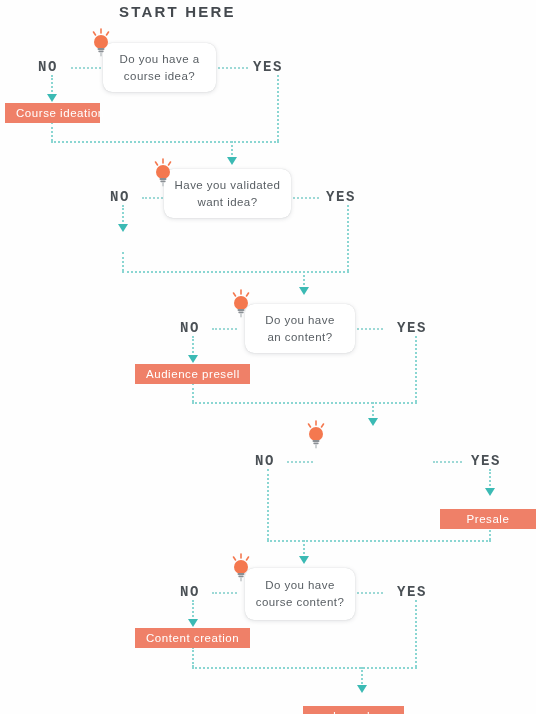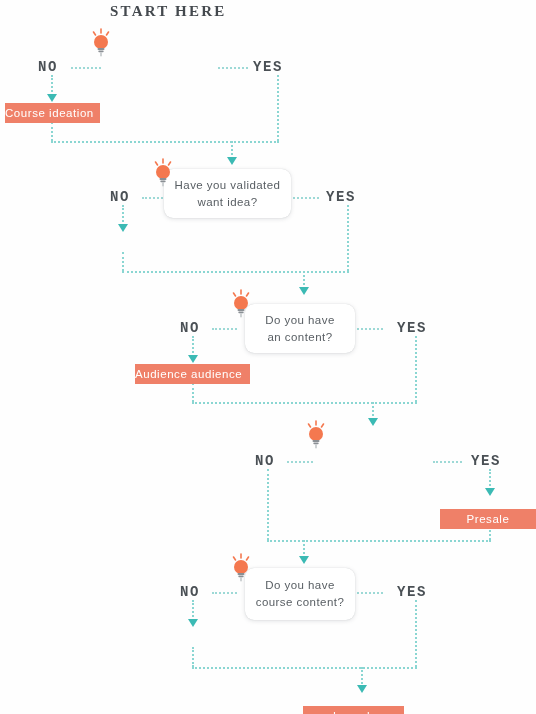--- a/index.html
+++ b/index.html
@@ -61,20 +61,21 @@
     align-items: center;
     box-sizing: border-box;
     z-index: 4;
   }
   .action-text {
     font-family: "Liberation Sans", sans-serif;
     font-size: 11.5px;
     letter-spacing: 0.55px;
     color: #ffffff;
     white-space: nowrap;
+    padding-left: 11px;
   }
   .action.centered { justify-content: center; margin-top: 12px; }
   .action.centered .action-text { padding-left: 0; }
 
   
   .yn {
     position: absolute;
     font-family: Liberation Mono, monospace;
     font-size: 14px;
     font-weight: bold;
@@ -117,41 +118,47 @@
     height: 30px;
     z-index: 6;
   }
   .bulb svg { display: block; }
 </style>
 </head>
 <body>
 
 <div id="canvas">
 
-  <div class="title" style="left:110px; top:3px;font-family:Liberation Serif, serif;">START HERE</div>
+  <div class="title" style="left:119px; top:3px;">START HERE</div>
 
   <div class="h-line short" style="left:71px; top:67px; width:30px;"></div>
 
   <div class="v-line" style="left:51px; top:75px; height:21px;"></div>
   <div class="arrow-down" style="left:47px; top:94px;"></div>
 
   <div class="h-line short" style="left:218px; top:67px; width:30px;"></div>
 
   <div class="v-line" style="left:277px; top:75px; height:66px;"></div>
 
   <div class="v-line" style="left:51px; top:122px; height:19px;"></div>
 
   <div class="h-line" style="left:51px; top:141px; width:228px;"></div>
 
   <div class="v-line" style="left:231px; top:141px; height:18px;"></div>
   <div class="arrow-down" style="left:227px; top:157px;"></div>
 
   <div class="yn" style="left:38px; top:59px;">NO</div>
   <div class="yn" style="left:253px; top:59px;">YES</div>
 
+  <div class="decision" style="left:103px; top:43px; width:113px; height:49px;">
+    <div class="decision-text">
+      <span>Do you have a</span><br>
+      <span>course idea?</span>
+    </div>
+  </div>
 
   <div class="bulb" style="left:88px; top:28px;">
     <svg width="26" height="30" viewBox="0 0 26 30">
       <g stroke="#f4784f" stroke-width="1.6" stroke-linecap="round">
         <line x1="13" y1="1" x2="13" y2="5"></line>
         <line x1="5.5" y1="4" x2="7.5" y2="7"></line>
         <line x1="20.5" y1="4" x2="18.5" y2="7"></line>
       </g>
       <circle cx="13" cy="14" r="7" fill="#f4784f"></circle>
       <rect x="9.5" y="20" width="7" height="2.1" rx="1" fill="#8a8f94"></rect>
@@ -231,21 +238,21 @@
         <line x1="20.5" y1="4" x2="18.5" y2="7"></line>
       </g>
       <circle cx="13" cy="14" r="7" fill="#f4784f"></circle>
       <rect x="9.5" y="20" width="7" height="2.1" rx="1" fill="#8a8f94"></rect>
       <rect x="10.3" y="22.4" width="5.4" height="1.8" rx="0.9" fill="#8a8f94"></rect>
       <rect x="12.2" y="24.3" width="1.6" height="4" fill="#c3c7ca"></rect>
     </svg>
   </div>
 
   <div class="action" style="left:135px; top:364px; width:115px; height:20px;">
-    <span class="action-text">Audience audience</span>
+    <span class="action-text">Audience presell</span>
   </div>
 
   <div class="h-line short" style="left:287px; top:461px; width:26px;"></div>
   <div class="v-line" style="left:267px; top:469px; height:71px;"></div>
 
   <div class="h-line short" style="left:433px; top:461px; width:29px;"></div>
   <div class="v-line" style="left:489px; top:469px; height:21px;"></div>
   <div class="arrow-down" style="left:485px; top:488px;"></div>
 
   <div class="v-line" style="left:489px; top:517px; height:23px;"></div>
@@ -304,18 +311,21 @@
         <line x1="5.5" y1="4" x2="7.5" y2="7"></line>
         <line x1="20.5" y1="4" x2="18.5" y2="7"></line>
       </g>
       <circle cx="13" cy="14" r="7" fill="#f4784f"></circle>
       <rect x="9.5" y="20" width="7" height="2.1" rx="1" fill="#8a8f94"></rect>
       <rect x="10.3" y="22.4" width="5.4" height="1.8" rx="0.9" fill="#8a8f94"></rect>
       <rect x="12.2" y="24.3" width="1.6" height="4" fill="#c3c7ca"></rect>
     </svg>
   </div>
 
+  <div class="action" style="left:135px; top:628px; width:115px; height:20px;">
+    <span class="action-text">Content creation</span>
+  </div>
 
   <div class="action centered" style="left:303px; top:694px; width:101px; height:20px;">
     <span class="action-text">Launch</span>
   </div>
 
 </div>
 
 </body></html>

